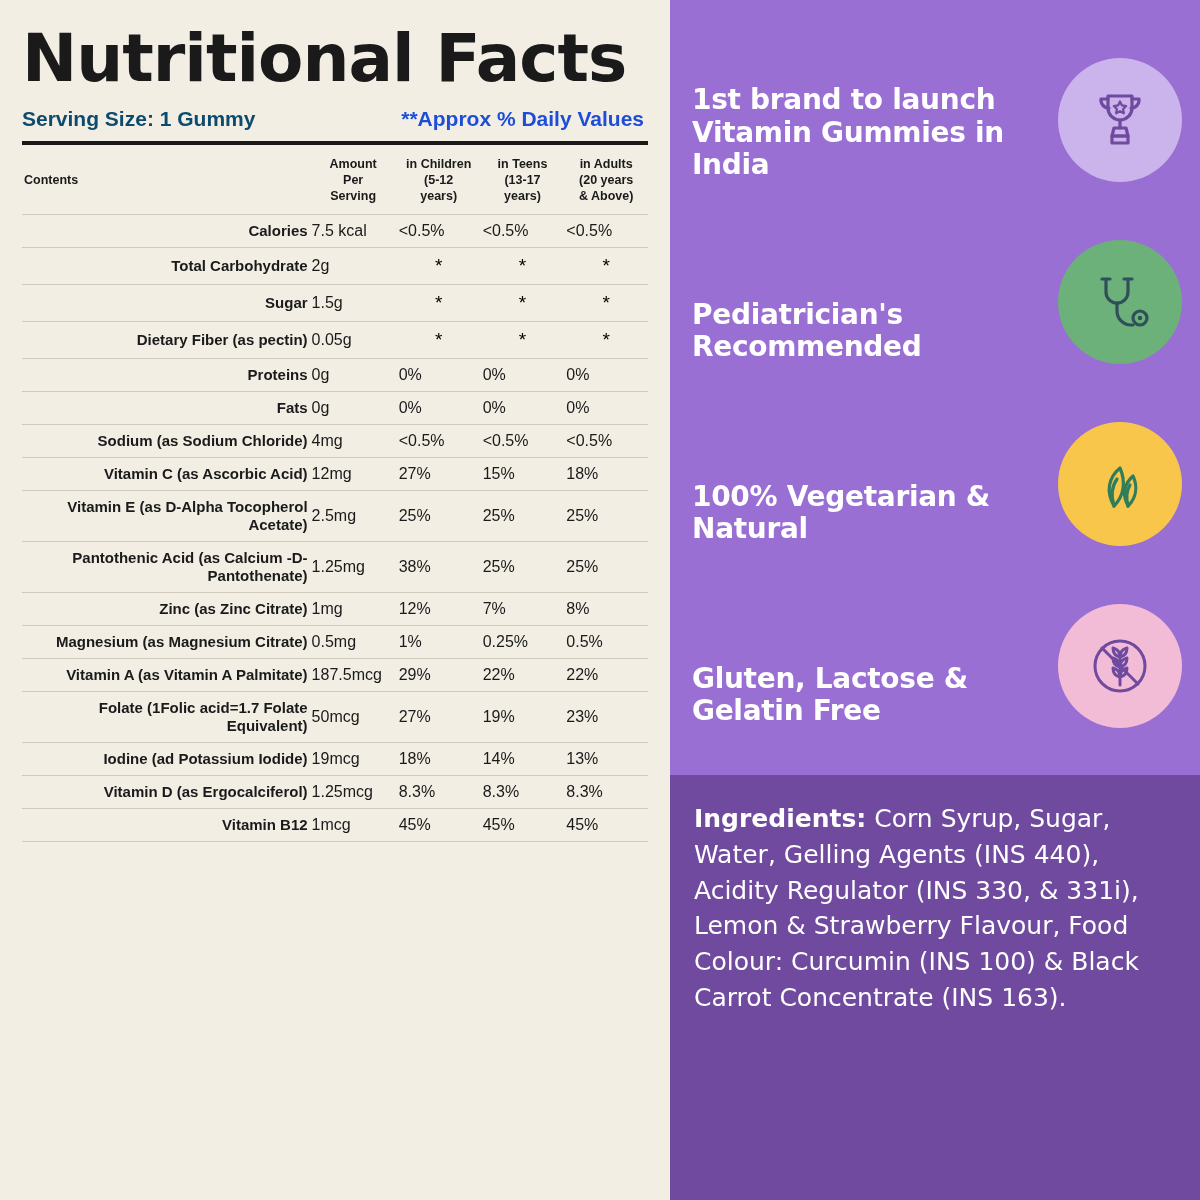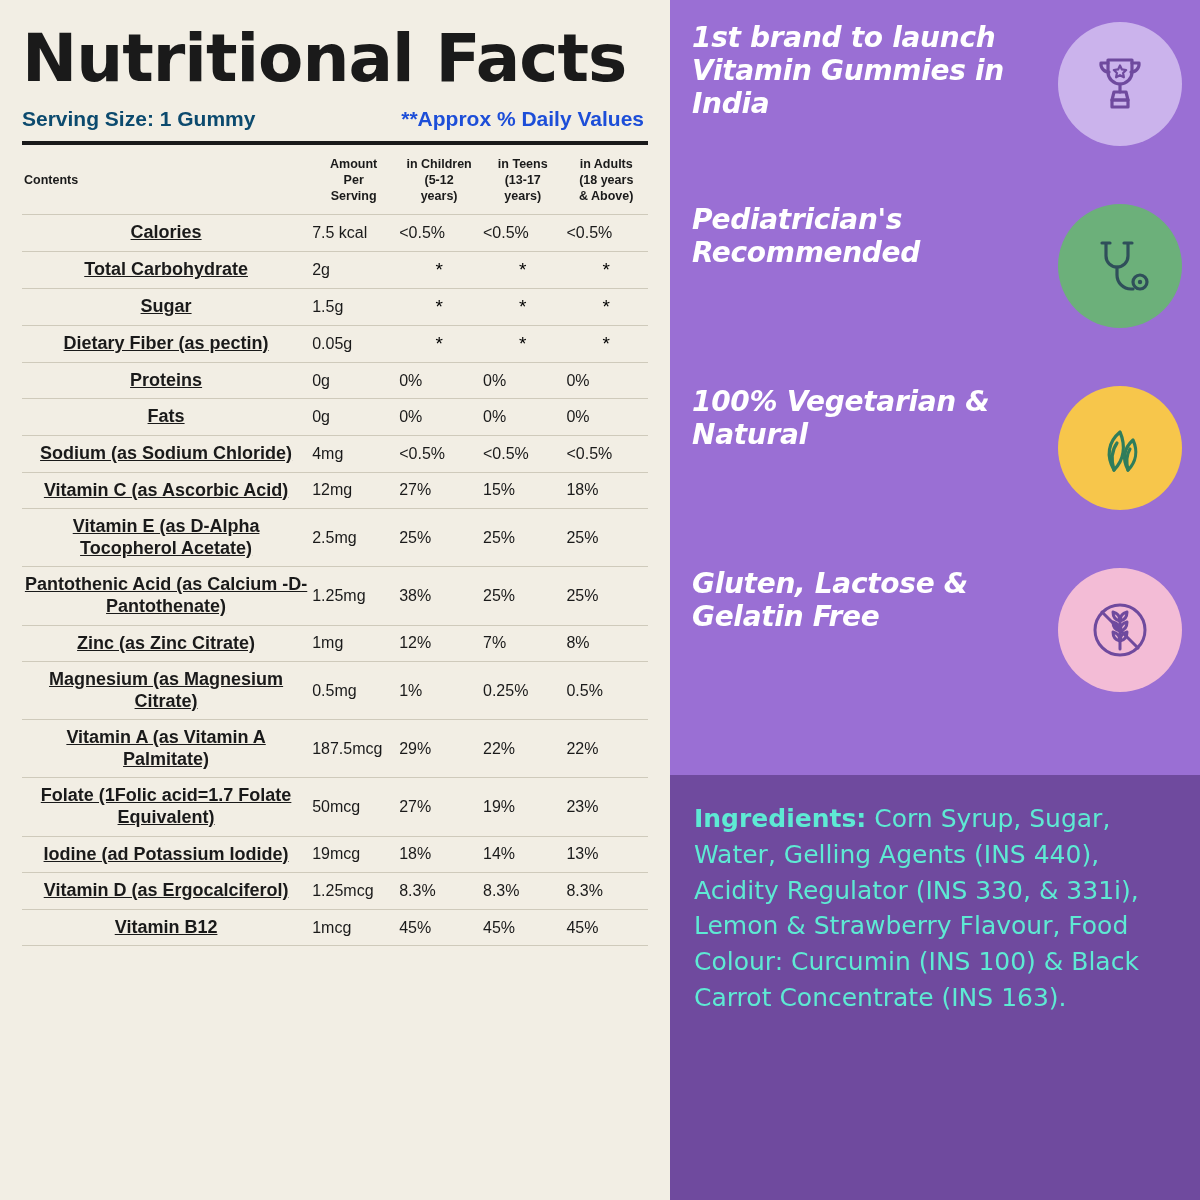--- a/index.html
+++ b/index.html
@@ -63,26 +63,25 @@
     color: #1a1a1a;
     line-height: 1.25;
     padding-bottom: 10px;
     padding-top: 10px;
   }
   th.c-contents { text-align: left; width: 300px; font-size: 13px; }
   th.c-amount   { width: 88px; }
   th.c-age      { text-align: center; width: 86px; }
 
   td.name {
-    text-align: center;
-    font-size: 18px;
+    text-align: right;
+    font-size: 15px;
     font-weight: bold;
     color: #1a1a1a;
     line-height: 1.2;
-    text-decoration: underline;
   }
   td.val {
     text-align: left;
     font-size: 16px;
     color: #1a1a1a;
   }
   td.star { text-align: center; font-size: 19px; }
 
   
   .right {
@@ -95,24 +94,23 @@
     background: #9a6fd4;
     flex: 0 0 775px;
     padding: 22px 18px 0 22px;
     display: flex;
     flex-direction: column;
     justify-content: flex-start;
     gap: 22px;
   }
   .feature {
     display: flex;
-    align-items: flex-start;
+    align-items: flex-end;
     gap: 7px;
     min-height: 160px;
-    font-style: italic;
   }
   .feature-text {
     color: #ffffff;
     font-size: 28px;
     font-weight: bold;
     line-height: 1.17;
     flex: 1;
     font-family: "DejaVu Sans", sans-serif;
     letter-spacing: -0.3px;
   }
@@ -125,21 +123,21 @@
     justify-content: center;
   }
   .badge svg { display: block; }
 
   .ingredients {
     background: #6f4a9e;
     flex: 1 1 auto;
     padding: 26px 24px 0 24px;
   }
   .ing-text {
-    color: #5eead4;
+    color: #ffffff;
     font-size: 25px;
     line-height: 1.43;
     font-family: "DejaVu Sans", sans-serif;
   }
   .ing-label { font-weight: bold; }
 </style>
 </head>
 <body>
 
 <div class="page">
@@ -167,21 +165,21 @@
             <div>(5-12</div>
             <div>years)</div>
           </th>
           <th class="c-age">
             <div>in Teens</div>
             <div>(13-17</div>
             <div>years)</div>
           </th>
           <th class="c-age">
             <div>in Adults</div>
-            <div>(18 years</div>
+            <div>(20 years</div>
             <div>&amp; Above)</div>
           </th>
         </tr>
       </thead>
       <tbody>
         <tr>
           <td class="name">Calories</td>
           <td class="val">7.5 kcal</td>
           <td class="val">&lt;0.5%</td>
           <td class="val">&lt;0.5%</td>

